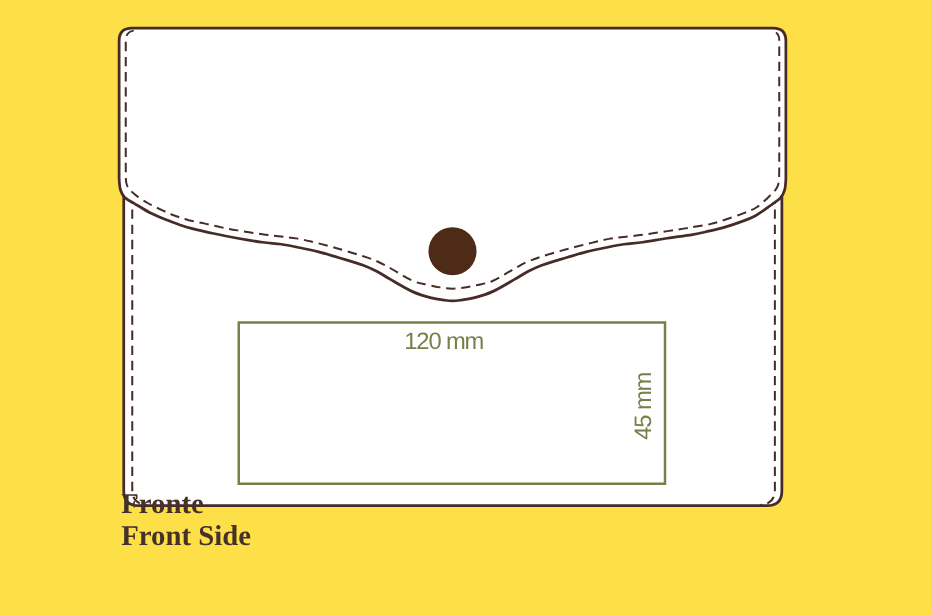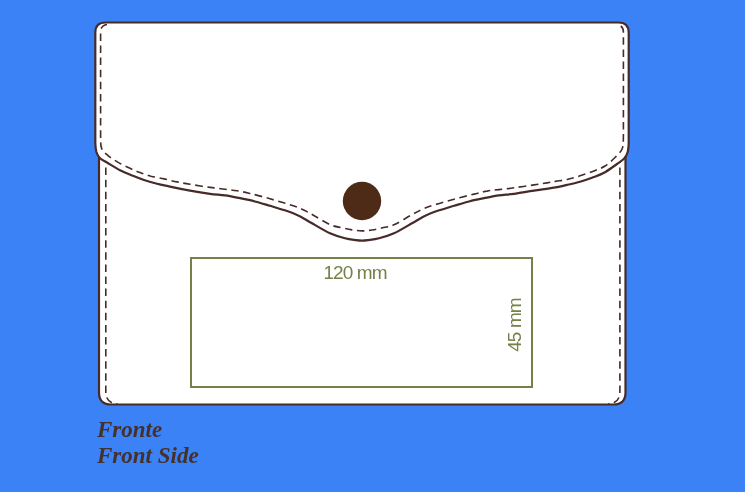--- a/index.html
+++ b/index.html
@@ -1,16 +1,16 @@
 <!DOCTYPE html>
 <html><head>
 <meta charset="utf-8">
 <style>
   html,body{margin:0;padding:0;background:#ffffff;}
-  .stage{position:relative;width:745px;height:492px;background:#3b82f6;overflow:hidden;}
+  .stage{position:relative;width:745px;height:492px;background:#fde047;overflow:hidden;}
   svg{position:absolute;left:0;top:0;}
   .lbl{font-family:"Liberation Serif", serif;color:#46312a;font-size:23px;font-weight:bold;line-height:26px;}
 </style>
 </head>
 <body>
 <div class="stage">
 <svg width="745" height="492" viewBox="0 0 745 492">
 
   <g>
 
@@ -30,14 +30,14 @@
 
   <circle cx="362" cy="201" r="19.2" fill="#4e2b17"></circle>
 
   <rect x="191" y="258" width="341" height="129" fill="none" stroke="#748148" stroke-width="2"></rect>
 
   <text x="355" y="279" text-anchor="middle" font-family="Liberation Sans, sans-serif" font-size="19" letter-spacing="-0.9" fill="#748148">120 mm</text>
 
   <text x="520.5" y="325" text-anchor="middle" transform="rotate(-90 520.5 325)" font-family="Liberation Sans, sans-serif" font-size="19" letter-spacing="-0.9" fill="#748148">45 mm</text>
 </svg>
 
-<div class="lbl" style="position:absolute;left:97px;top:417px;font-style:italic;">Fronte<br>Front Side</div>
+<div class="lbl" style="position:absolute;left:97px;top:390px;">Fronte<br>Front Side</div>
 </div>
 
 </body></html>

